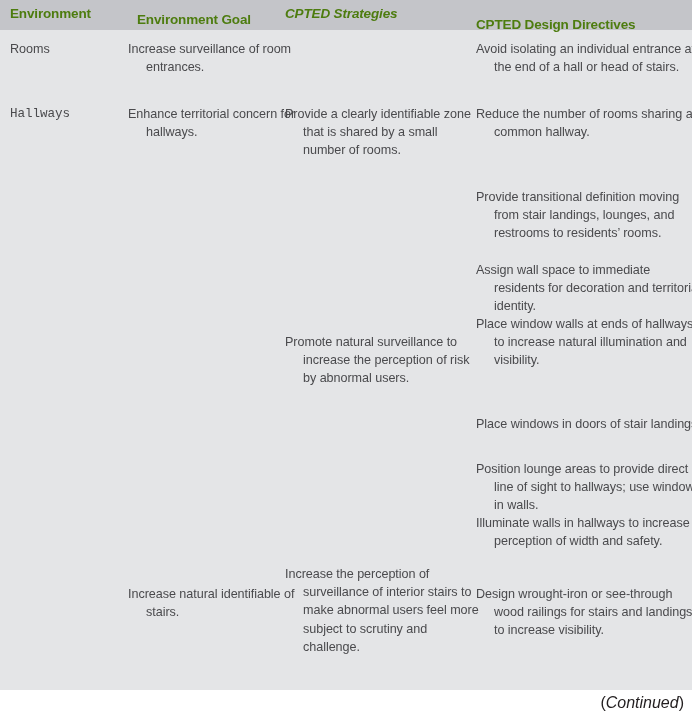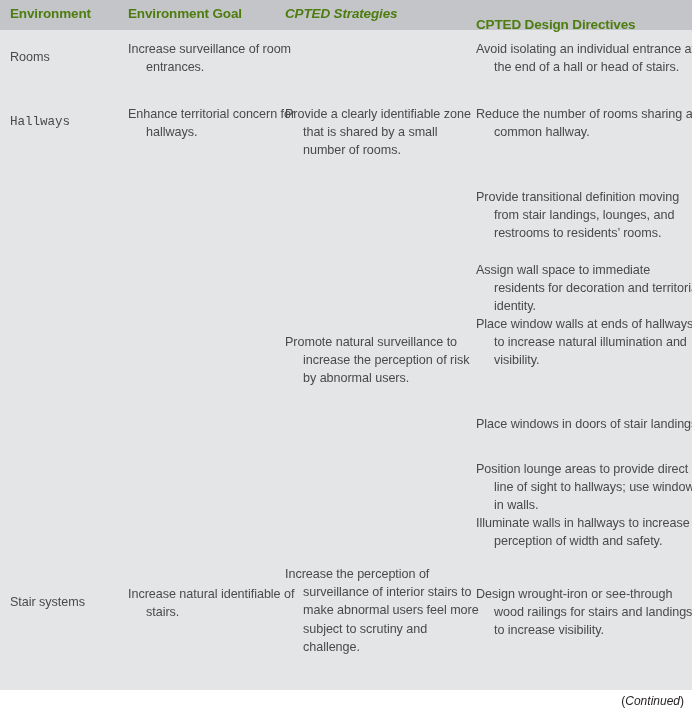--- a/index.html
+++ b/index.html
@@ -47,49 +47,48 @@
   }
   .cell {
     position: absolute;
     font-size: 12.6px;
     line-height: 18.2px;
     color: #4a4a4d;
     padding-left: 18px;
     text-indent: -18px;
     letter-spacing: -0.05px;
   }
-  .c1 { left: 10px;  width: 112px; margin-top: 8px; }
+  .c1 { left: 10px;  width: 112px; }
   .c2 { left: 128px; width: 150px; }
   .c3 { left: 285px; width: 180px; }
   .c4 { left: 476px; width: 210px; }
   .continued {
     position: absolute;
     right: 8px;
     top: 694px;
-    font-size: 12px;
+    font-size: 16px;
     color: #231f20;
   }
   .continued i { font-style: italic; }
 </style>
 </head>
 <body>
 
 <div id="table-root">
 
   <div class="table-body-bg"></div>
   <div class="header-band"></div>
 
   <div class="col-head" style="left:10px;">Environment</div>
-  <div class="col-head" style="left:128px;">Environment Goal</div>
+  <div class="col-head" style="left:137px;margin-top:6px;">Environment Goal</div>
   <div class="col-head" style="left:285px;font-style:italic;">CPTED Strategies</div>
   <div class="col-head" style="left:476px;margin-top:11px;">CPTED Design Directives</div>
 
   <div class="cell c1" style="top:40px;">Rooms</div>
   <div class="cell c1" style="top:105px;font-family:Liberation Mono, monospace;">Hallways</div>
-  <div class="cell c1" style="top:585px;">Stair systems</div>
 
   <div class="cell c2" style="top:40px;">Increase surveillance of room entrances.</div>
   <div class="cell c2" style="top:105px;">Enhance territorial concern for hallways.</div>
   <div class="cell c2" style="top:585px;">Increase natural identifiable of stairs.</div>
 
   <div class="cell c3" style="top:105px;">Provide a clearly identifiable zone that is shared by a small number of rooms.</div>
   <div class="cell c3" style="top:333px;">Promote natural surveillance to increase the perception of risk by abnormal users.</div>
   <div class="cell c3" style="top:565px;">Increase the perception of surveillance of interior stairs to make abnormal users feel more subject to scrutiny and challenge.</div>
 
   <div class="cell c4" style="top:40px;">Avoid isolating an individual entrance at the end of a hall or head of stairs.</div>

